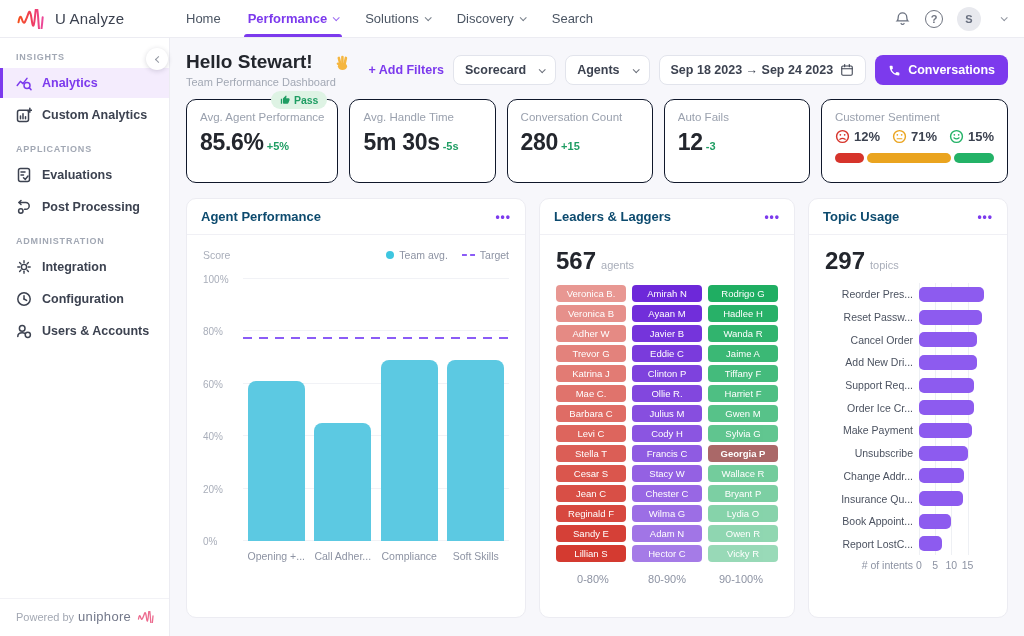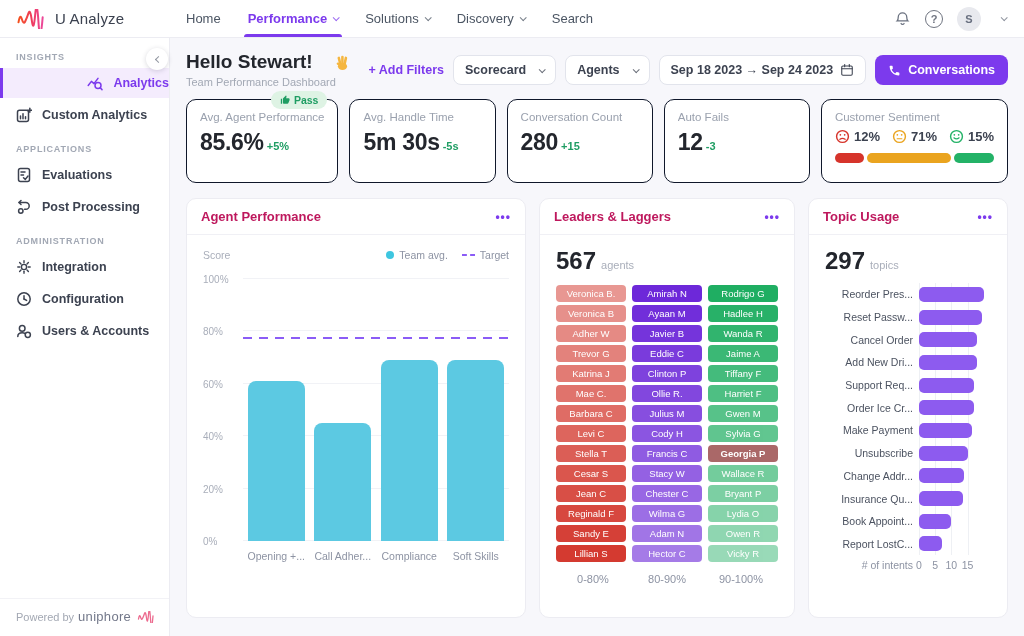--- a/index.html
+++ b/index.html
@@ -17,21 +17,21 @@
   .chev { display:inline-block; width:5px; height:5px; border-right:1.5px solid currentColor; border-bottom:1.5px solid currentColor; transform:rotate(45deg) translateY(-1px); margin-left:6px; opacity:.75; }
   .navright { margin-left:auto; display:flex; align-items:center; gap:14px; padding-right:18px; color:#6b7280; }
   .avatar { width:24px; height:24px; border-radius:50%; background:#e8e9ee; color:#697080; font-size:11px; font-weight:bold; display:flex; align-items:center; justify-content:center; }
   .help-circle { width:18px; height:18px; border-radius:50%; border:1.6px solid #6f7480; color:#6f7480; font-size:11px; font-weight:bold; display:flex; align-items:center; justify-content:center; }
 
   
   .sidebar { position:absolute; top:38px; left:0; bottom:0; width:170px; background:#fff; border-right:1px solid #ececf2; z-index:2; }
   .side-section-label { font-size:9px; letter-spacing:.8px; color:#a2a8b4; font-weight:bold; margin:14px 0 6px 16px; }
   .side-item { position:relative; display:flex; align-items:center; gap:10px; height:30px; padding-left:16px; font-size:12.5px; font-weight:bold; color:#3c4250; cursor:pointer; margin-bottom:2px; }
   .side-item svg { flex:0 0 auto; }
-  .side-item.active { background:#f4ecfd; color:#7c3aed;justify-content:flex-end; }
+  .side-item.active { background:#f4ecfd; color:#7c3aed; }
   .side-item.active::before { content:""; position:absolute; left:0; top:0; bottom:0; width:3px; background:#7c3aed; }
   .side-footer { position:absolute; bottom:0; left:0; right:0; padding:10px 0 12px 16px; border-top:1px solid #f2f2f6; display:flex; align-items:center; gap:4px; font-size:11px; }
   .pb-text { color:#a3a8b3; }
   .pb-brand { color:#73788a; font-size:13px; letter-spacing:.3px; }
   .collapse-btn { position:absolute; left:146px; top:48px; width:22px; height:22px; border-radius:50%; background:#fff; box-shadow:0 1px 5px rgba(40,40,60,.18); border:none; display:flex; align-items:center; justify-content:center; cursor:pointer; z-index:5; }
   .collapse-btn .chev { transform:rotate(135deg); margin:0 0 0 2px; color:#6b7280; }
 
   
   .main { position:absolute; left:170px; top:38px; right:0; bottom:0; padding:13px 16px 0; }
   .page-header { display:flex; align-items:flex-start; margin-bottom:11px; }
@@ -58,21 +58,21 @@
   .sent-bar { display:flex; gap:3px; margin-top:9px; }
   .sent-seg { height:10px; border-radius:5px; }
 
   
   .panels { display:flex; gap:13px; }
   .panel { background:#fff; border:1px solid #ececf2; border-radius:10px; height:420px; overflow:hidden; }
   .panel-ap { width:340px; }
   .panel-ll { width:256px; }
   .panel-tu { flex:1; }
   .panel-head { display:flex; align-items:center; justify-content:space-between; padding:10px 14px; border-bottom:1px solid #f0f0f5; }
-  .panel-title { font-size:13px; font-weight:bold; color:#be185d; }
+  .panel-title { font-size:13px; font-weight:bold; color:#0c4a6e; }
   .dots { color:#7c3aed; font-size:12px; letter-spacing:1px; cursor:pointer; font-weight:bold; }
   .panel-body { padding:12px 16px 14px; }
 
   
   .ap-legend { display:flex; align-items:flex-end; gap:14px; font-size:10.5px; color:#a9aeba; margin-top:2px; }
   .ap-legend .spacer { flex:1; }
   .legend-item { display:flex; align-items:center; gap:5px; color:#8d93a3; }
   .legend-dot { width:8px; height:8px; border-radius:50%; background:#3ec6e0; }
   .legend-dash { width:13px; border-top:2px dashed #8b5cf6; }
   .ap-plot { position:relative; height:262px; margin-left:40px; margin-top:18px; }

